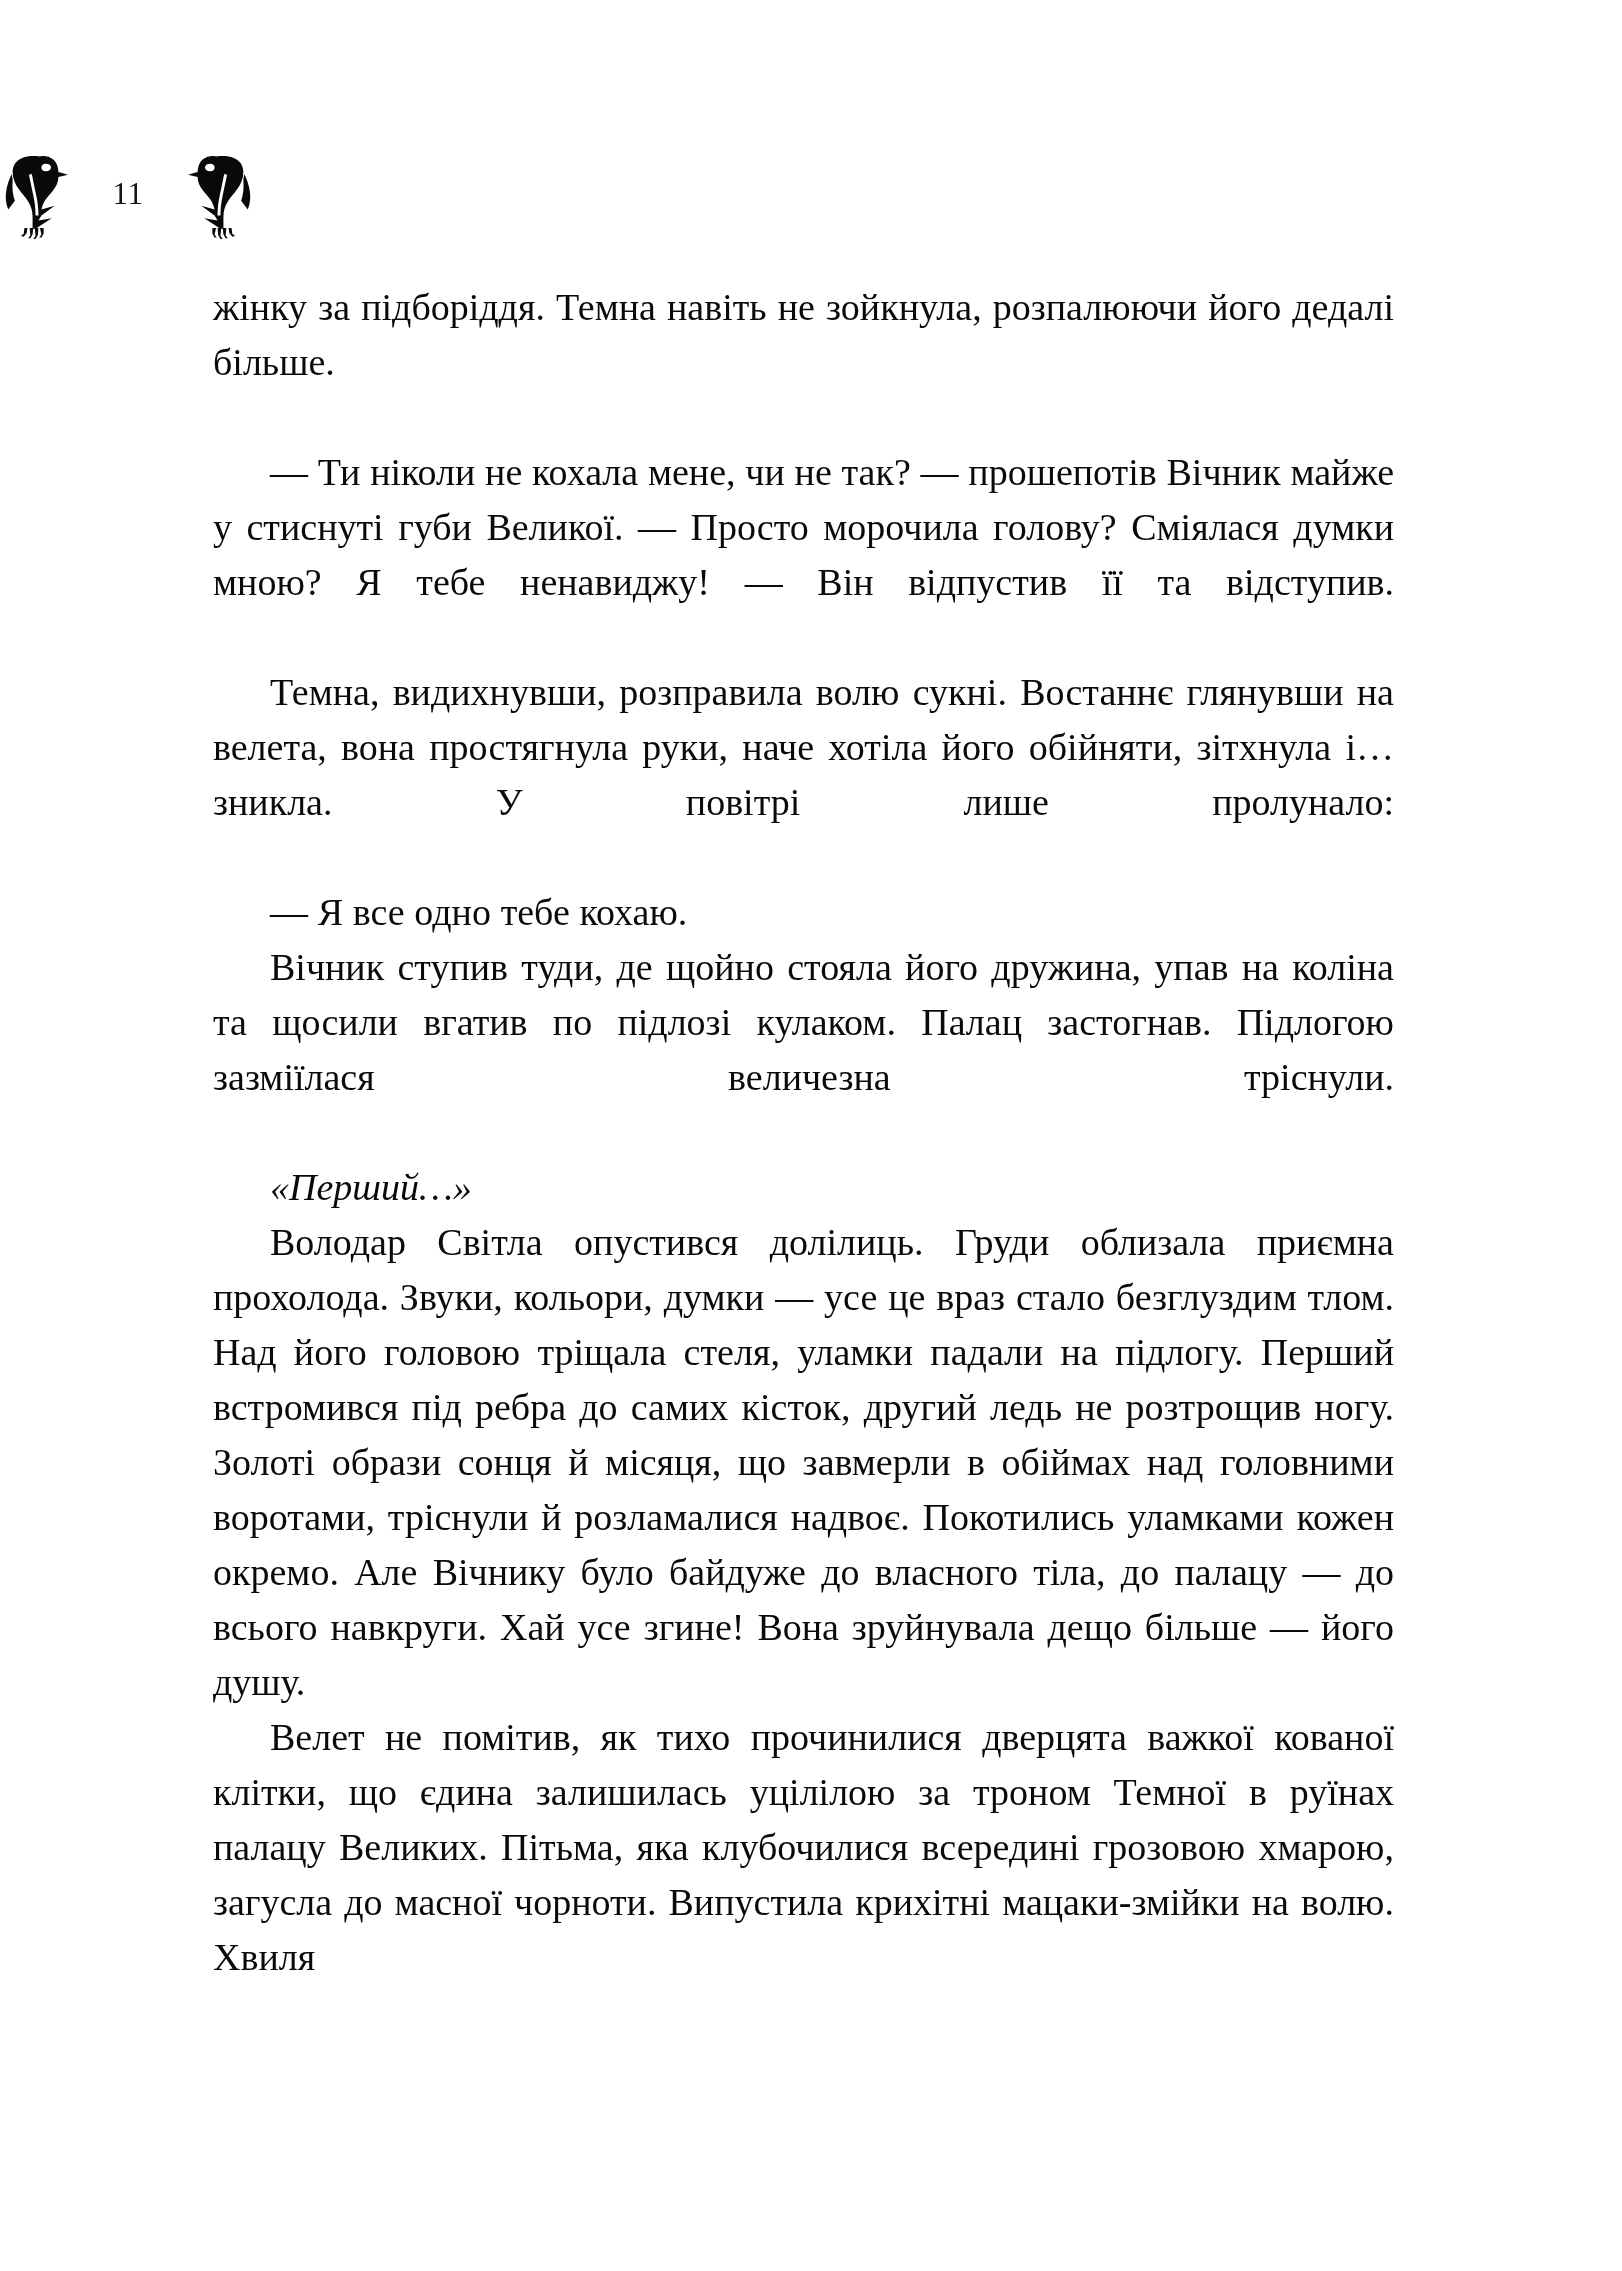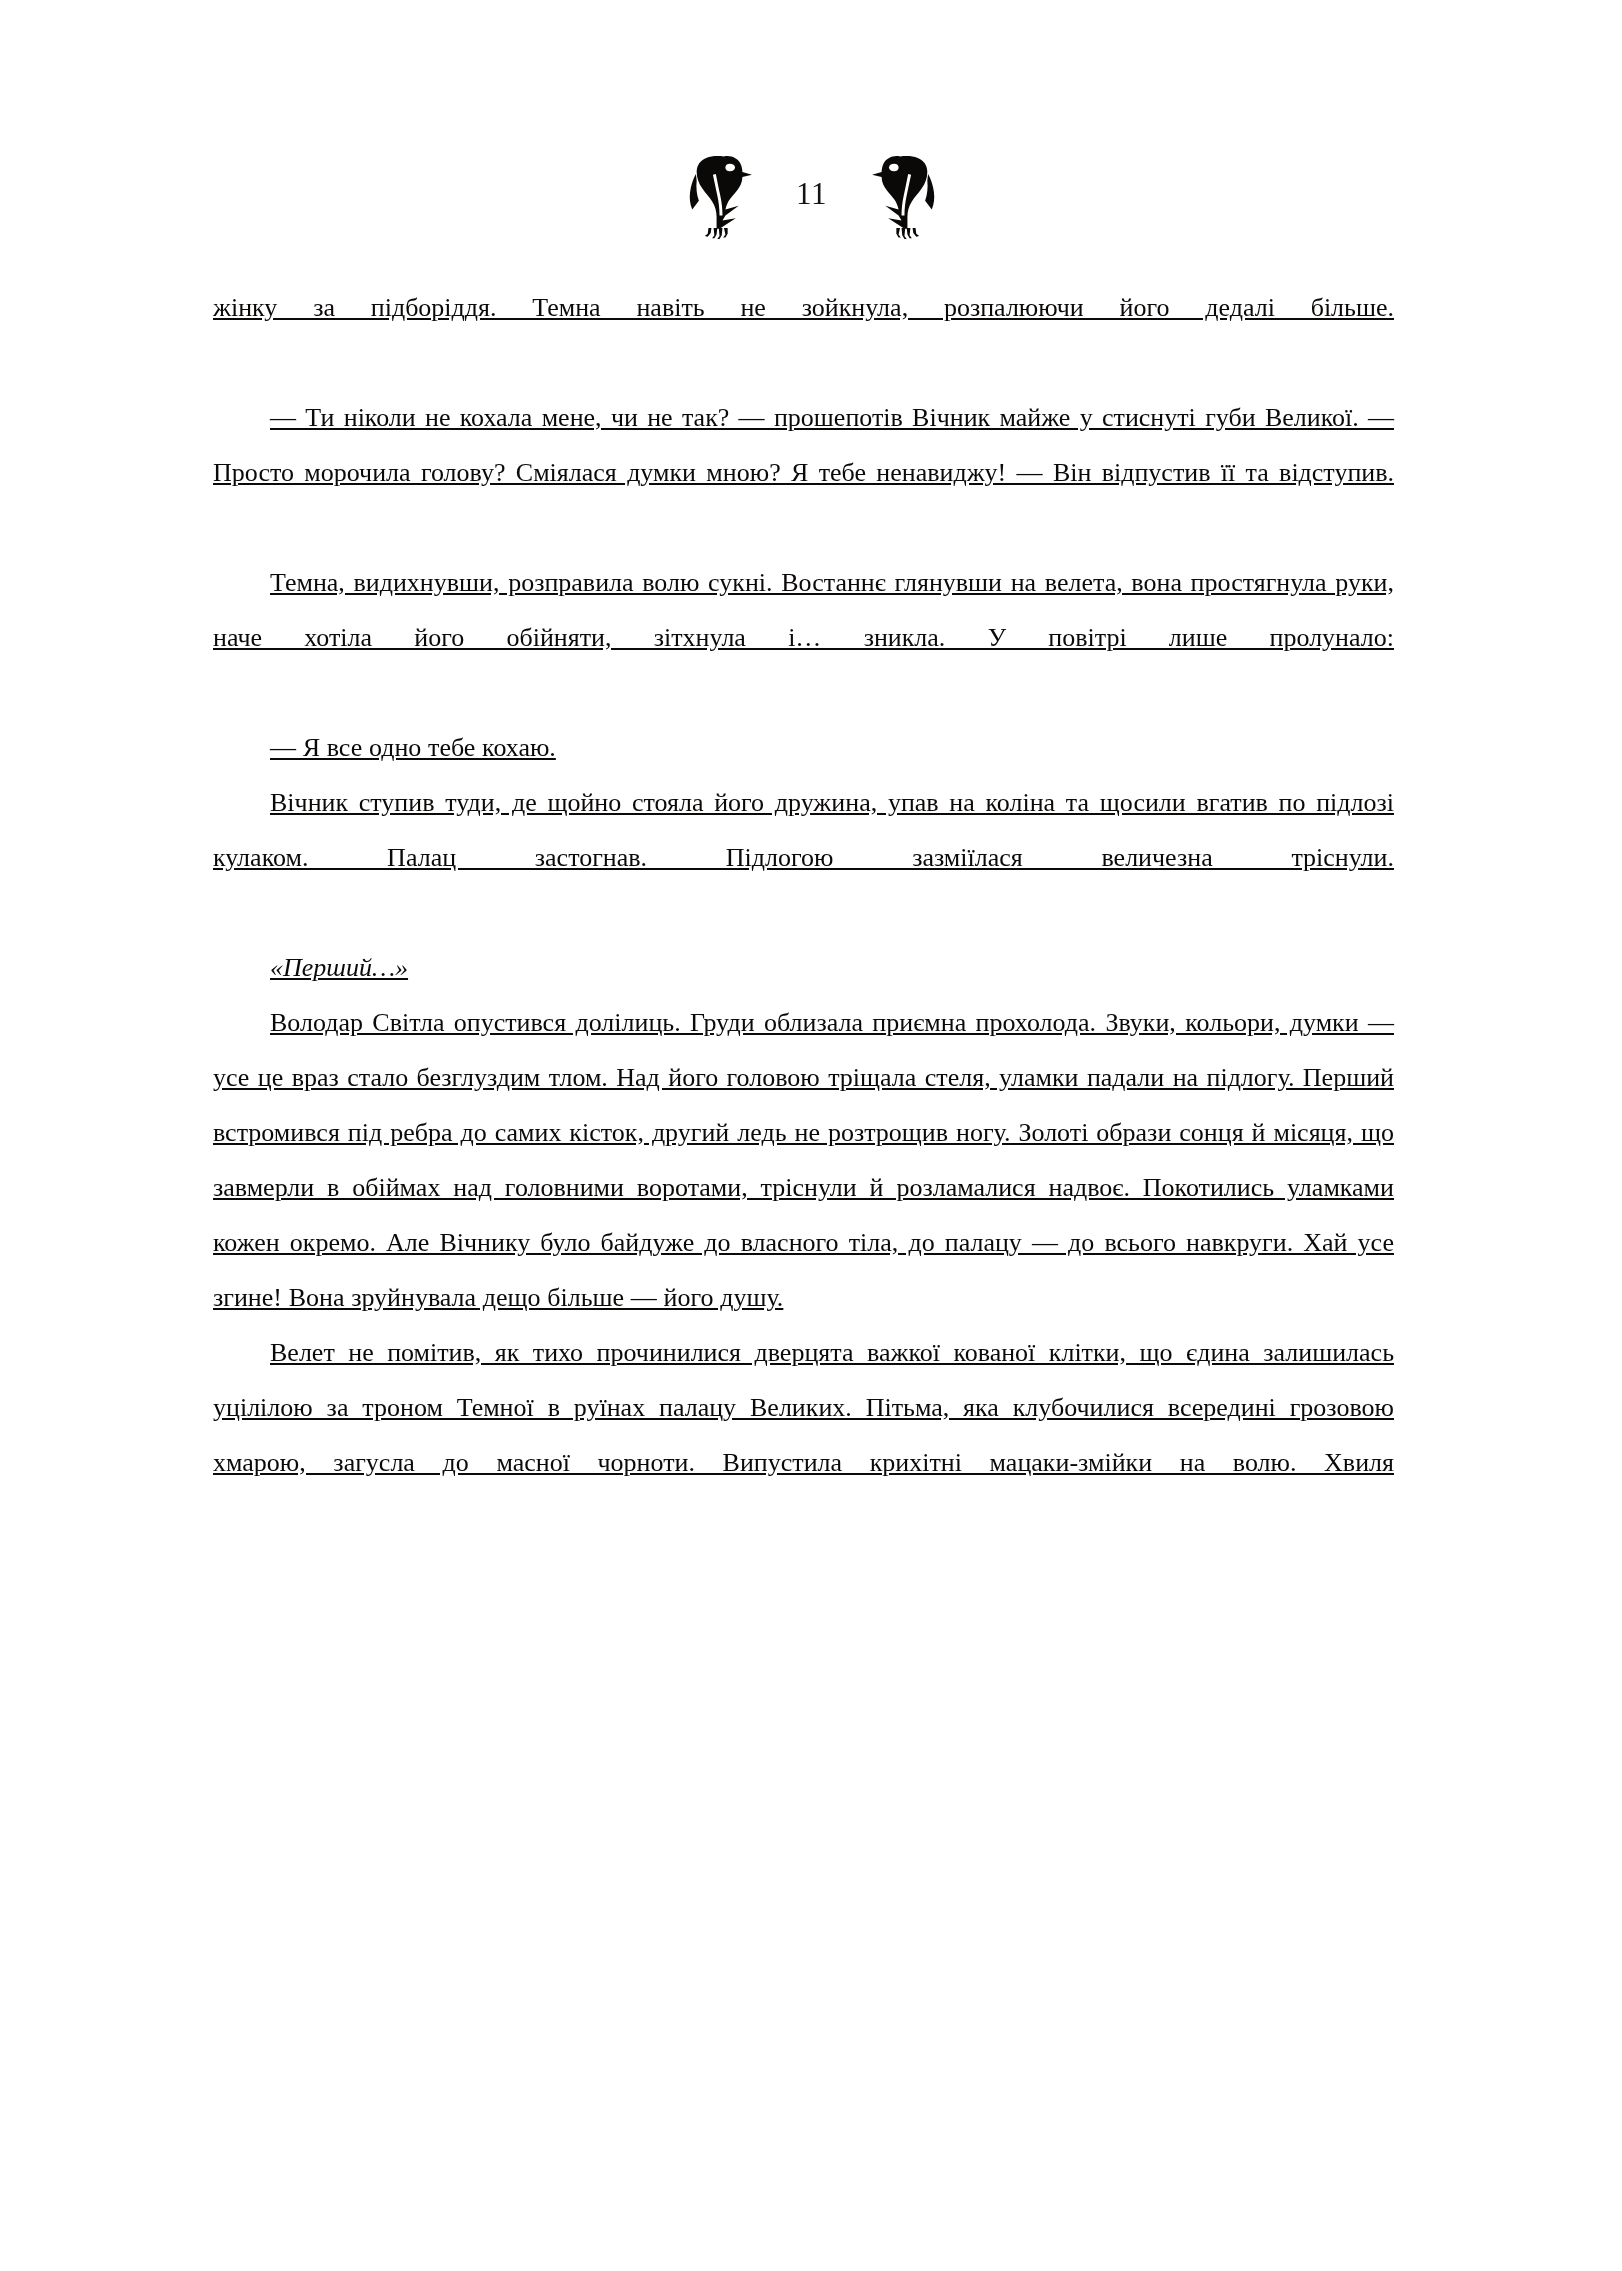--- a/index.html
+++ b/index.html
@@ -24,21 +24,20 @@
 
   
   .running-head {
     position: absolute;
     left: 0;
     right: 0;
     top: 150px;
     height: 91px;
     display: flex;
     align-items: center;
-    justify-content: center;
     gap: 38px;
   }
 
   .raven {
     width: 74px;
     height: 87px;
     display: block;
     flex: 0 0 auto;
   }
   .raven.flip {
@@ -60,30 +59,29 @@
   
   .textblock {
     position: absolute;
     left: 213px;
     top: 280px;
     width: 1181px;
   }
 
   .para {
     margin: 0;
-    font-size: 26px;
+    font-size: 38px;
     line-height: 55px;
     text-align: justify;
     text-justify: inter-word;
     text-indent: 57px;
     color: #0c0a09;
     hyphens: manual;
     -webkit-hyphens: manual;
     word-spacing: 0.2px;
-    text-decoration: underline;
   }
 
   .para.flush {
     text-indent: 0;
   }
 
   .para.italic {
     font-style: italic;
   }
 

